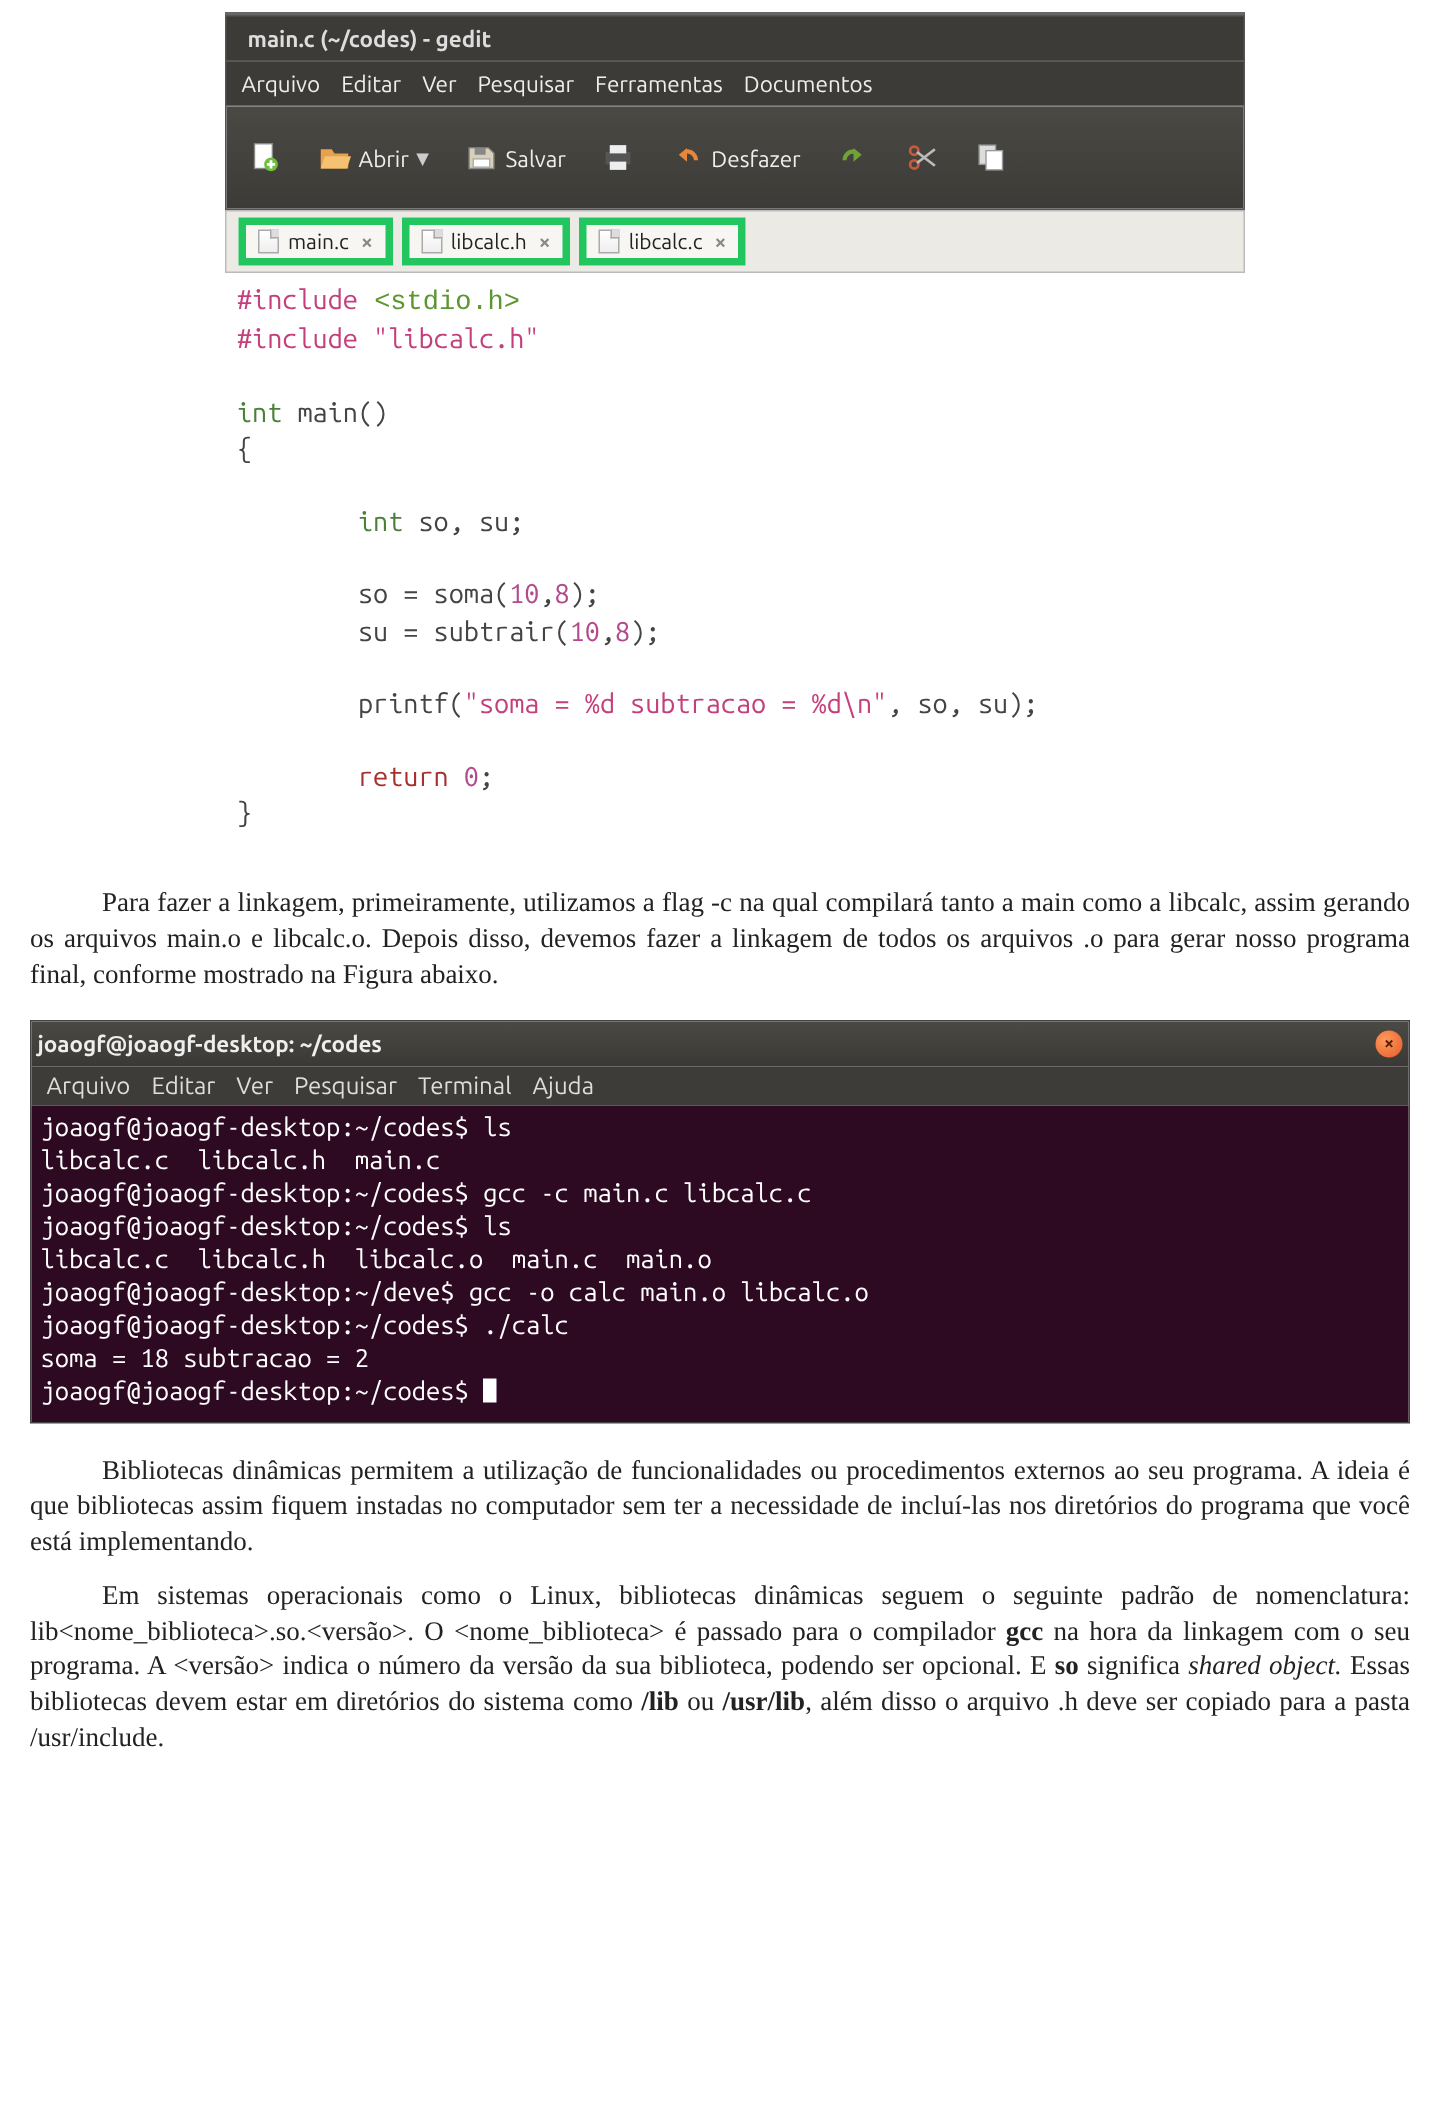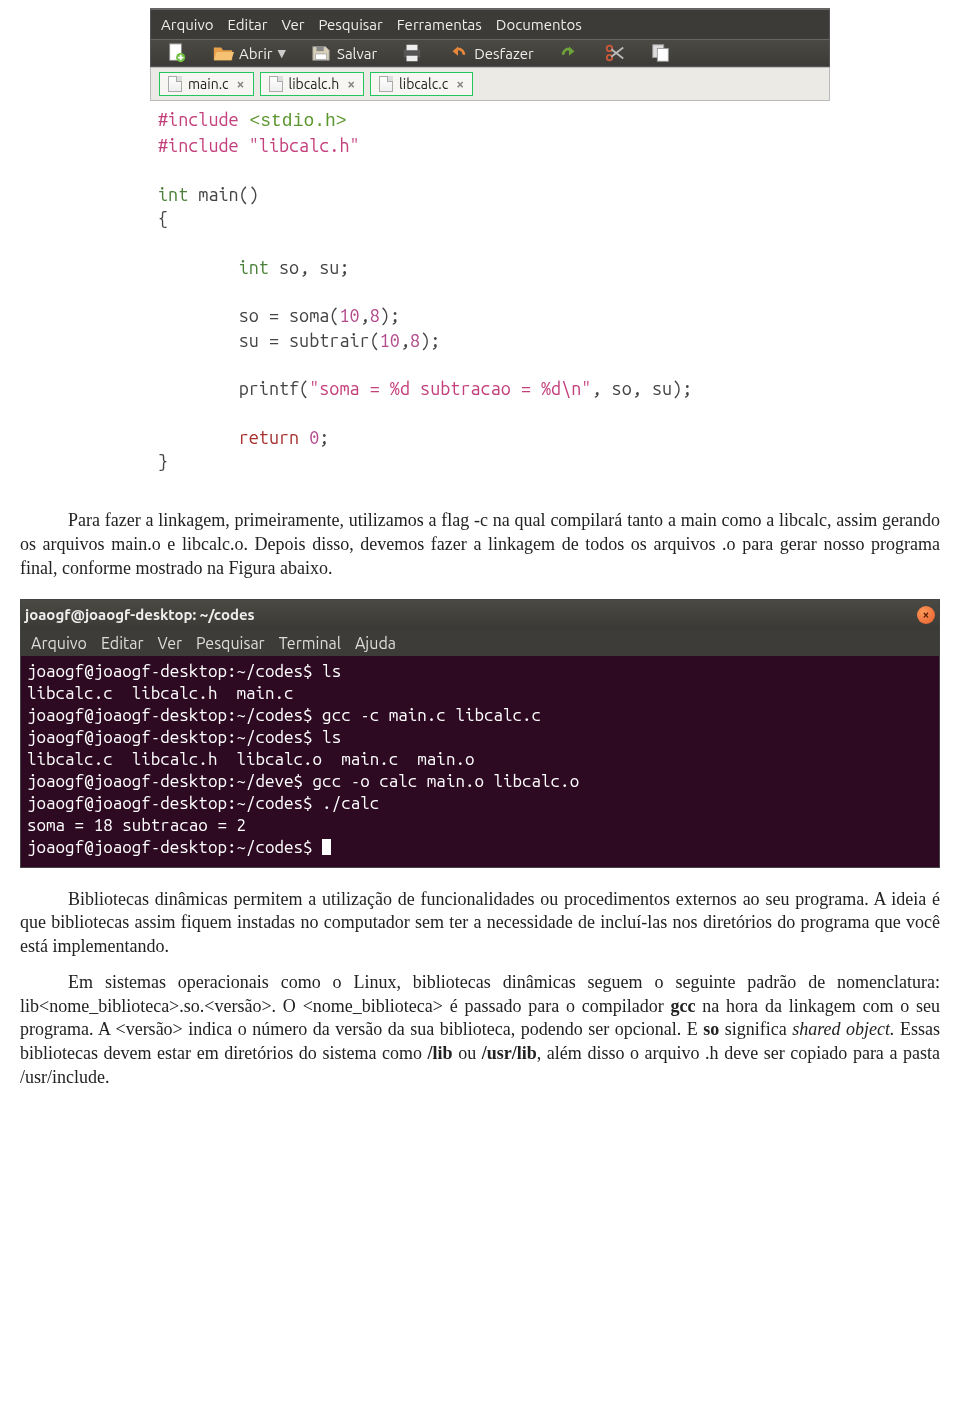--- a/index.html
+++ b/index.html
@@ -1,25 +1,25 @@
 <!DOCTYPE html>
 <html><head>
 <meta charset="utf-8">
 <style>
   * { box-sizing: border-box; margin: 0; padding: 0; }
   body { width: 960px; font-family: "Liberation Serif", "Times New Roman", serif; font-size: 18px; color: #222; background: #fff; }
   .page { padding: 0 20px 40px; }
   .gedit-frame { margin: 8px 0 24px 130px; width: 680px; border-top: 2px solid #666; }
   .gedit-title { background: #3c3b37; color: #ddd; font-family: "Ubuntu", "DejaVu Sans", sans-serif; font-size: 15px; font-weight: bold; padding: 6px 14px; border: 1px solid #555; }
   .gedit-menu { background: #3c3b37; color: #eee; font-family: "Ubuntu", "DejaVu Sans", sans-serif; font-size: 15px; padding: 6px 10px; display: flex; gap: 14px; border-left: 1px solid #555; border-right: 1px solid #555; }
-  .gedit-tool { background: linear-gradient(#4a4944,#3c3b37); color: #eee; font-family: "Ubuntu", "DejaVu Sans", sans-serif; font-size: 15px; padding: 0 10px; display: flex; gap: 14px; align-items: center; border: 1px solid #555; border-top: 1px solid #666; }
+  .gedit-tool { background: linear-gradient(#4a4944,#3c3b37); color: #eee; font-family: "Ubuntu", "DejaVu Sans", sans-serif; font-size: 15px; padding: 21px 10px; display: flex; gap: 14px; align-items: center; border: 1px solid #555; border-top: 1px solid #666; }
   .tbtn { display: flex; align-items: center; gap: 5px; padding: 2px 5px; cursor: pointer; }
   .icon { width: 22px; height: 22px; display: inline-block; }
   .gedit-tabs { background: #eceae5; padding: 4px 8px; display: flex; gap: 6px; font-family: "Ubuntu", "DejaVu Sans", sans-serif; font-size: 14px; border: 1px solid #bbb; }
-  .gtab { background: #f7f6f3; border: 1px solid #22c55e; padding: 3px 8px; display: flex; align-items: center; gap: 6px; cursor: pointer; }
+  .gtab { background: #f7f6f3; border: 5px solid #22c55e; padding: 3px 8px; display: flex; align-items: center; gap: 6px; cursor: pointer; }
   .gtab .x { color: #888; font-weight: bold; margin-left: 2px; }
   .code { font-family: "Ubuntu Mono","DejaVu Sans Mono", monospace; font-size: 18px; line-height: 1.35; padding: 6px 8px 12px; white-space: pre; background: #fff; color: #444; }
   .kw-include { color: #c4407c; }
   .kw-ang { color: #5c962f; font-family: Liberation Mono, monospace; }
   .kw-str { color: #c4407c; }
   .kw-type { color: #4a8038; }
   .kw-return { color: #a6302e; }
   .kw-num { color: #b24a8c; }
   .para { text-align: justify; margin: 0 0 12px; line-height: 1.32; }
   .para-ind { text-indent: 48px; }
@@ -33,20 +33,21 @@
   h2.secao { font-family: "Liberation Serif","Times New Roman", serif; font-size: 26px; font-weight: bold; margin: 28px 0 40px; }
   .fileicon { width:14px; height:16px; display:inline-block; border:1px solid #aaa; background:linear-gradient(#fff,#eee); position:relative; }
   .fileicon::after{content:"";position:absolute;top:-1px;right:-1px;width:5px;height:5px;background:#ddd;border-left:1px solid #aaa;border-bottom:1px solid #aaa;}
 </style>
 </head>
 <body>
 
 <div class="page">
 
   <div class="gedit-frame">
+    <div class="gedit-title">main.c (~/codes) - gedit</div>
     <div class="gedit-menu">
       <span>Arquivo</span>
       <span>Editar</span>
       <span>Ver</span>
       <span>Pesquisar</span>
       <span>Ferramentas</span>
       <span>Documentos</span>
     </div>
     <div class="gedit-tool">
       <span class="tbtn">

